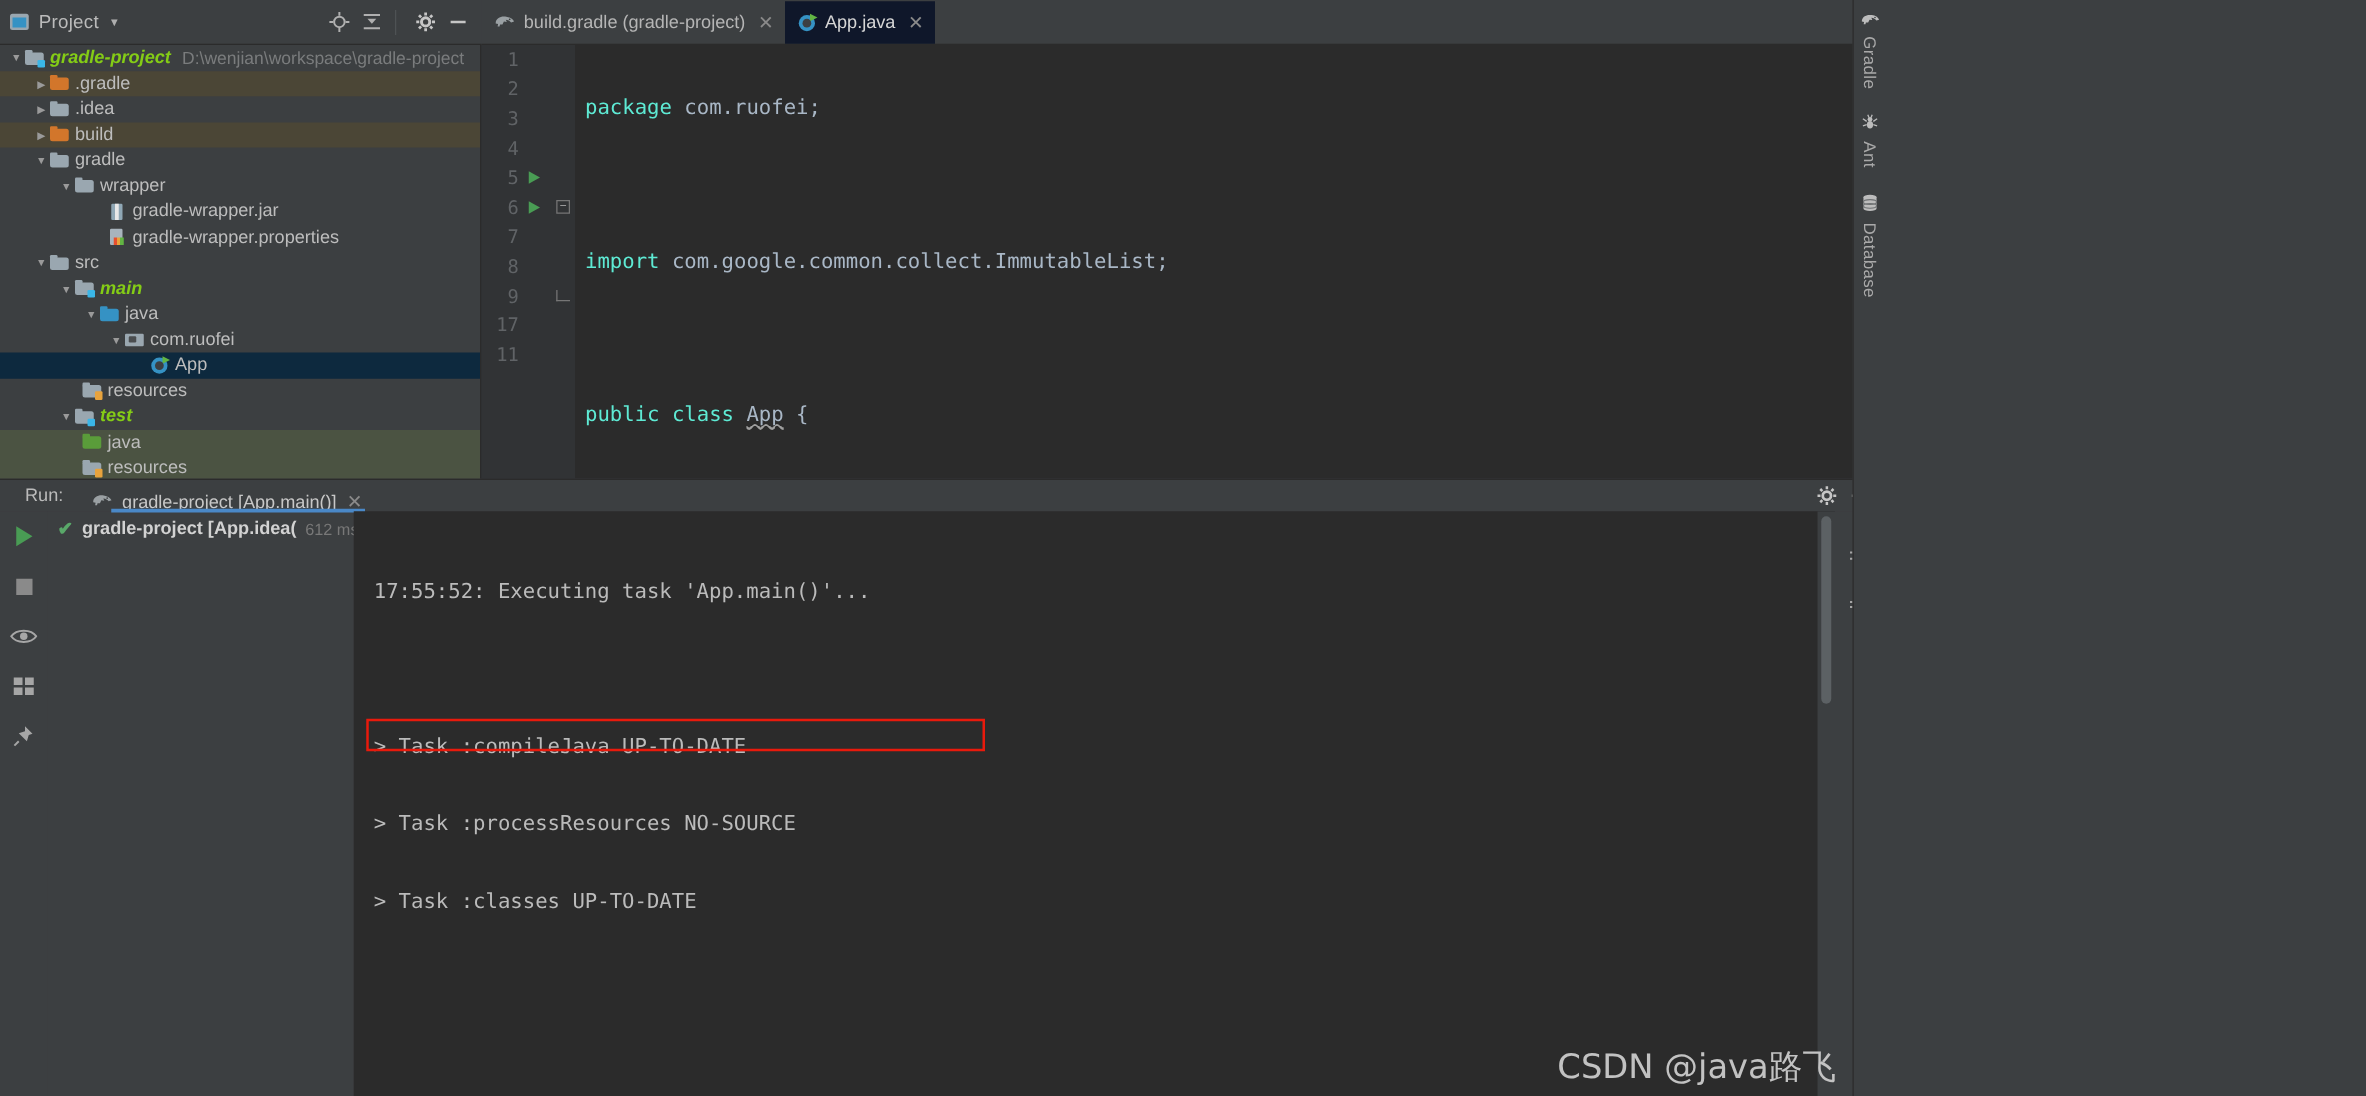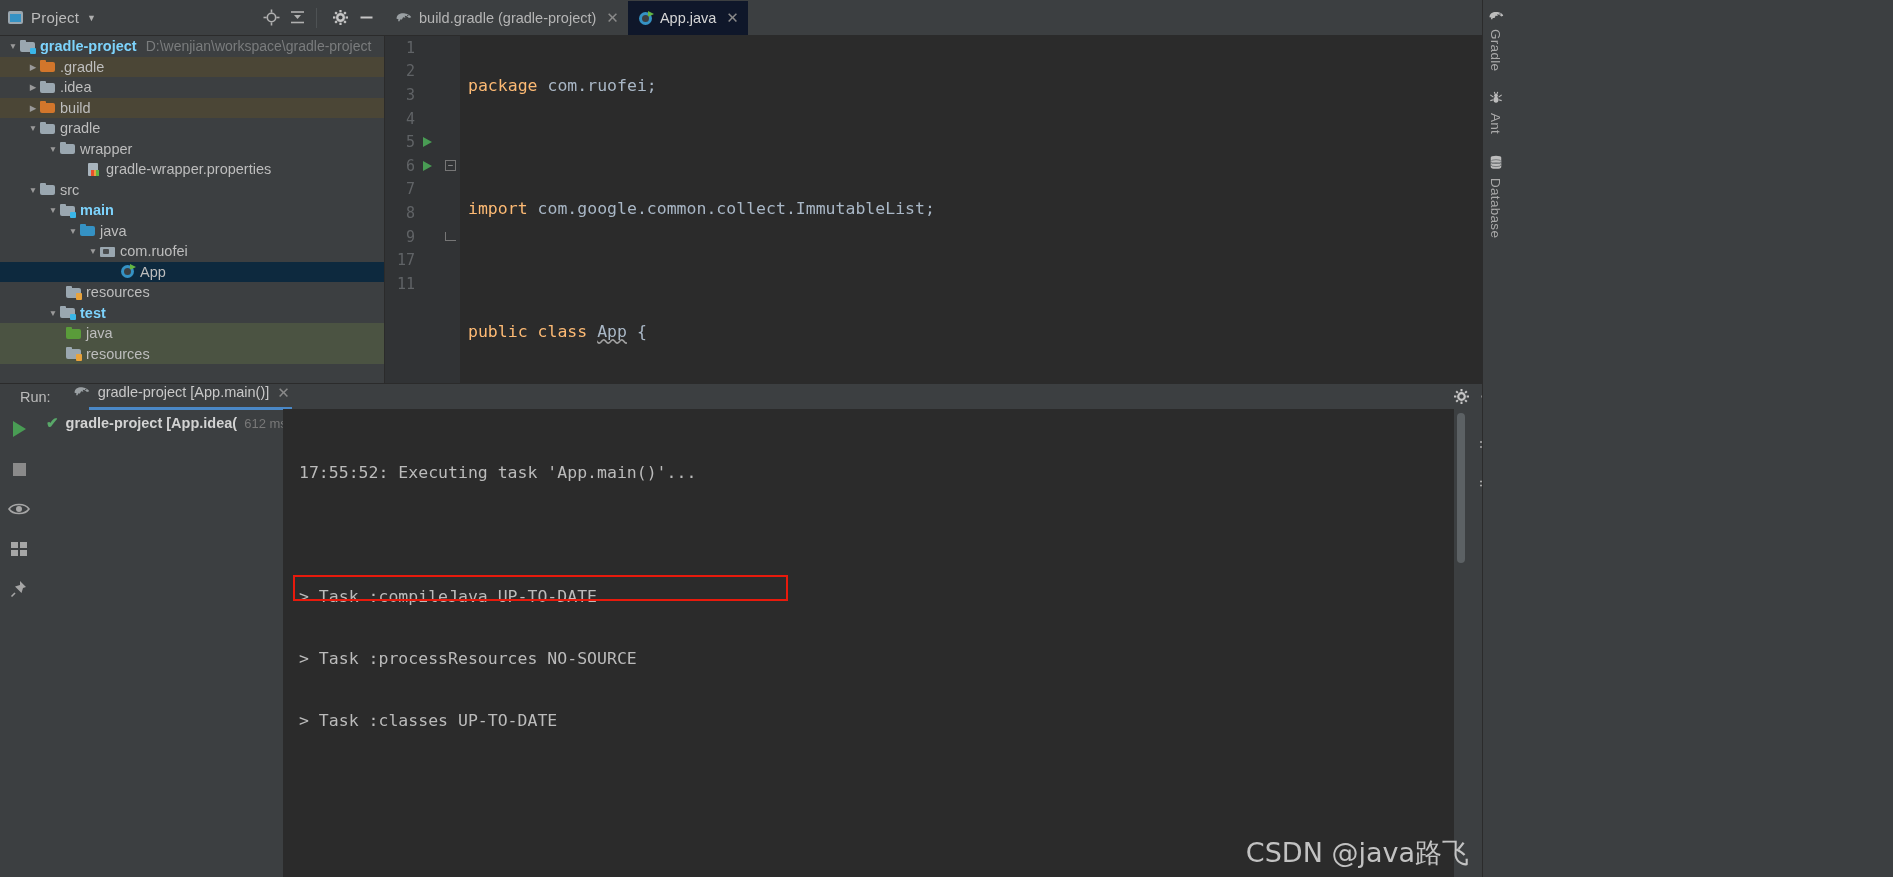--- a/index.html
+++ b/index.html
@@ -48,21 +48,21 @@
     display:flex; align-items:center; height:20.5px; padding-left:6px;
     font-size:14.5px; color:#bdbdbd; white-space:nowrap; position:relative;
   }
   .trow.hl-orange { background:#4b4636; }
   .trow.hl-green  { background:#4b5342; }
   .trow.selected  { background:#0d293e; }
   .trow .arrow {
     width:14px; flex:0 0 14px; text-align:center; color:#9a9a9a; font-size:8.5px; line-height:1;
   }
   .trow .tname { margin-left:5px; }
-  .trow .tname.bold { font-weight: bold; color:#7dd3fc; }
+  .trow .tname.bold { font-weight: bold; color:#84cc16;font-style:italic; }
   .trow .tpath { margin-left:9px; color:#7a7c7d; font-size:14px; }
 
   
   .ico { width:15px; height:15px; flex:0 0 15px; position:relative; display:inline-block; }
   .ico.folder::before {
     content:""; position:absolute; left:0; top:3px; width:15px; height:10px;
     background:#9aa7b0; border-radius:1px 2px 2px 2px;
   }
   .ico.folder::after {
     content:""; position:absolute; left:0; top:1px; width:6px; height:3px;
@@ -133,38 +133,38 @@
   }
   .gline .foldend {
     position:absolute; left:60px; width:11px; height:9px; border-left:1px solid #767676; border-bottom:1px solid #767676;
   }
   .code {
     flex:1; padding-left:8px; position:relative;
     font-family:"DejaVu Sans Mono", monospace; font-size:16.5px; color:#a9b7c6;
     white-space:pre;
   }
   .cline { height:23.6px; line-height:23.6px; }
-  .kw { color:#fdba74;margin-top:27px; }
+  .kw { color:#5eead4;margin-top:27px; }
   .wavy { text-decoration: underline wavy #a0a0a0; text-decoration-skip-ink:none; }
 
   .ed-scroll {
     position:absolute; right:3px; top:3px; width:7px; height:110px;
     background:#5c6164; border-radius:4px;
   }
   .ed-markup { position:absolute; right:13px; width:9px; height:4px; }
 
   
   .runpanel { flex:1; display:flex; flex-direction:column; background:#3c3f41; min-height:0; }
   .run-header {
     height:26px; flex:0 0 26px; display:flex; align-items:center;
     background:#3c3f41; border-top:1px solid #2b2b2b; position:relative; padding-left:8px;
   }
   .run-label { color:#bbbbbb; font-size:14.5px; margin-right:14px;margin-left:12px; }
   .run-tab {
-    display:flex; align-items:flex-start; gap:8px; height:26px; padding:0 8px;
+    display:flex; align-items:flex-end; gap:8px; height:26px; padding:0 8px;
     font-size:14.5px; color:#c8c8c8; position:relative;
   }
   .run-tab::after {
     content:""; position:absolute; left:24px; right:6px; bottom:0; height:3px; background:#4a88c7;
   }
   .run-tab .tclose { color:#8a8a8a; font-size:15px; }
   .run-header .rh-spacer { flex:1; }
   .rh-icon { width:26px;height:26px; display:flex;align-items:center;justify-content:center; color:#b0b0b0; }
 
   .run-body { flex:1; display:flex; min-height:0; }
@@ -336,20 +336,24 @@
         <span class="ico folder"></span>
         <span class="tname">gradle</span>
       </div>
 
       <div class="trow" style="padding-left:46px;">
         <span class="arrow">▼</span>
         <span class="ico folder"></span>
         <span class="tname">wrapper</span>
       </div>
 
+      <div class="trow" style="padding-left:86px;">
+        <span class="ico jar"></span>
+        <span class="tname">gradle-wrapper.jar</span>
+      </div>
 
       <div class="trow" style="padding-left:86px;">
         <span class="ico props"></span>
         <span class="tname">gradle-wrapper.properties</span>
       </div>
 
       <div class="trow" style="padding-left:26px;">
         <span class="arrow">▼</span>
         <span class="ico folder"></span>
         <span class="tname">src</span>

